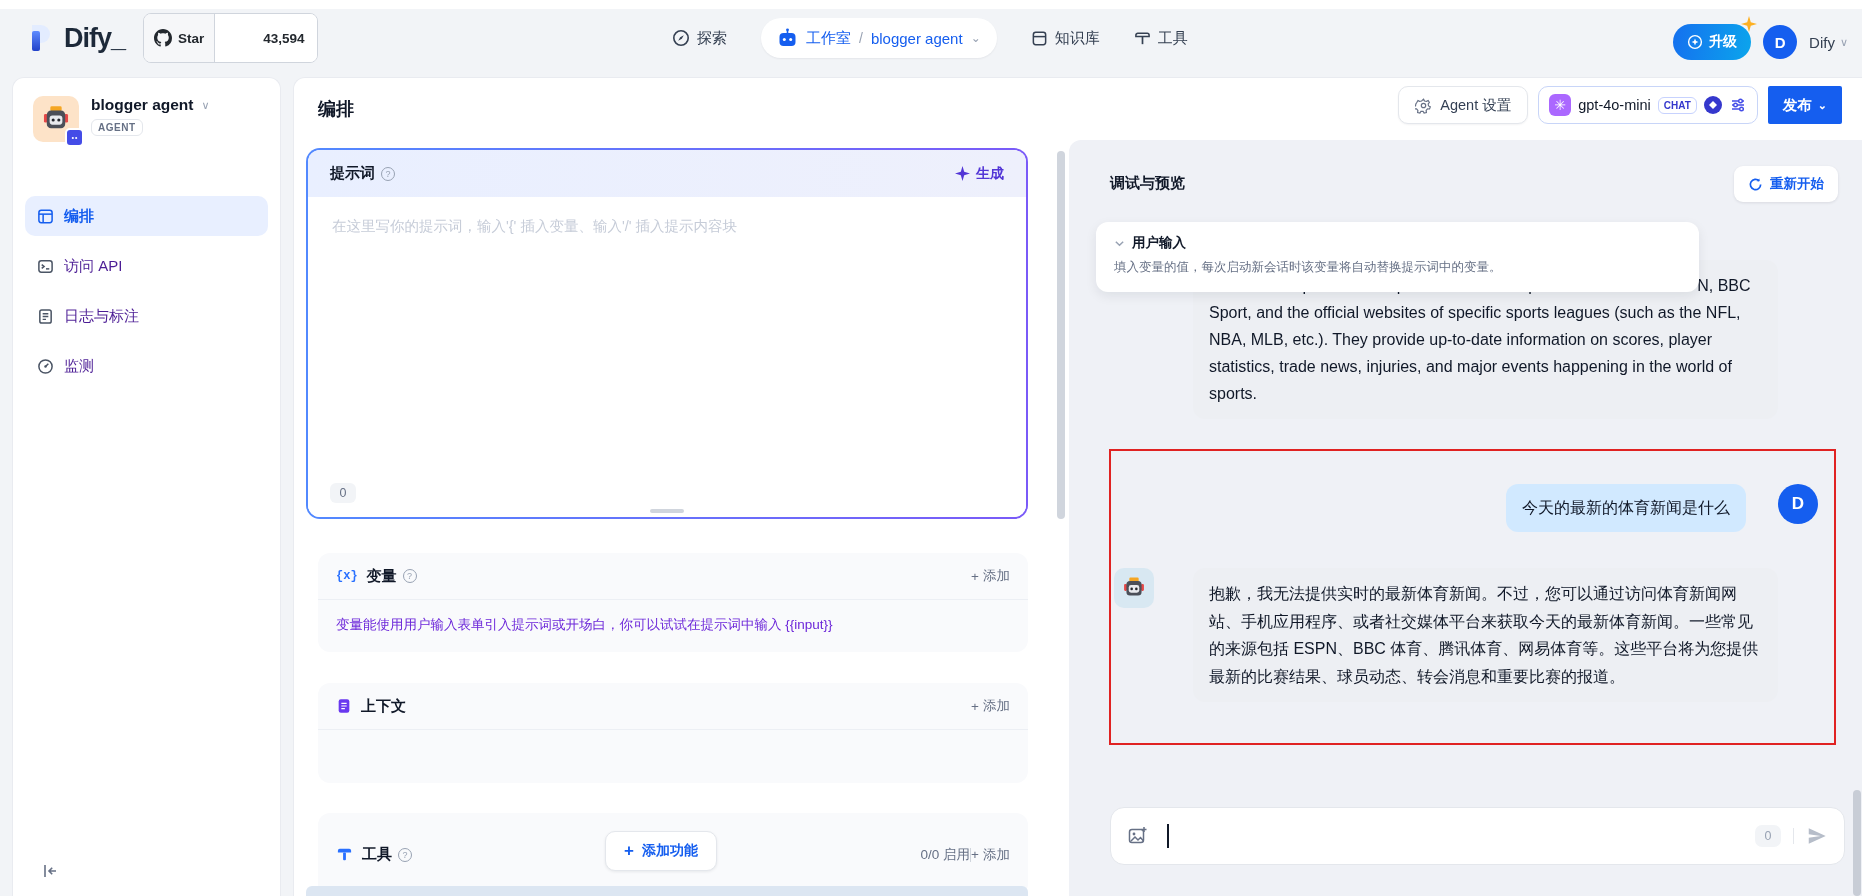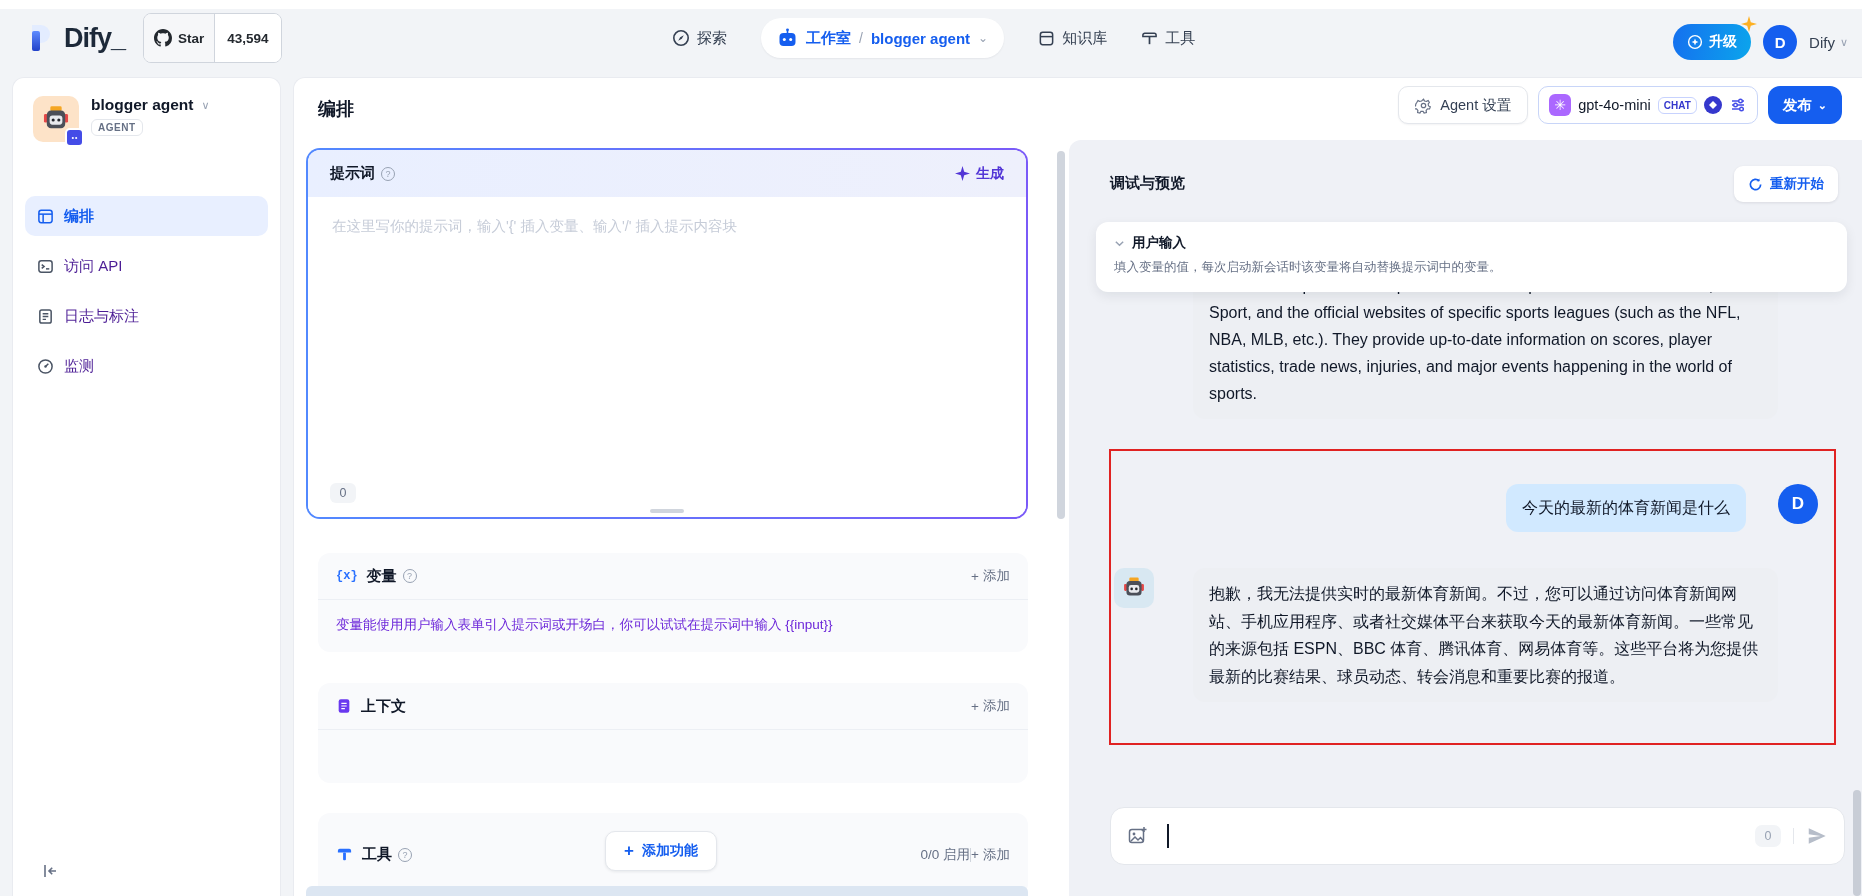--- a/index.html
+++ b/index.html
@@ -5,27 +5,27 @@
   * { margin:0; padding:0; box-sizing:border-box; font-family:"Liberation Sans", sans-serif; }
   html,body { width:1862px; height:896px; }
   #app { position:relative; width:1862px; height:896px; background:#f2f4f7; overflow:hidden; }
   .topstrip { position:absolute; left:0; top:0; width:100%; height:9px; background:#ffffff; }
 
   
   .navbar { position:absolute; left:0; top:9px; width:100%; height:58px; display:flex; align-items:center; }
   .nav-left { position:absolute; left:26px; top:0; height:58px; display:flex; align-items:center; gap:18px; }
   .logo { display:flex; align-items:center; gap:8px; }
   .logo-text { font-size:27px; font-weight:bold; color:#1d2939; letter-spacing:-1px; }
-  .gh-star { display:flex; align-items:stretch; height:50px; border:1px solid #d0d5dd; border-radius:8px; overflow:hidden; background:#fff; }
+  .gh-star { display:flex; align-items:stretch; height:50px; border:1px solid #d0d5dd; border-radius:8px; overflow:hidden; background:#fff;gap:36px; }
   .gh-star-left { display:flex; align-items:center; gap:6px; padding:0 10px; background:#f6f7f9; border-right:1px solid #d0d5dd; font-size:13.5px; font-weight:bold; color:#24292f; }
   .gh-star-count { display:flex; align-items:center; padding:0 12px; font-size:13.5px; font-weight:bold; color:#24292f; background:#fff; }
   .nav-center { position:absolute; left:672px; top:0; height:58px; display:flex; align-items:center; gap:34px; }
   .nav-link { display:flex; align-items:center; gap:7px; font-size:15px; color:#354052; font-weight:500; cursor:pointer; }
   .studio-pill { display:flex; align-items:center; gap:8px; background:#ffffff; border-radius:999px; height:40px; padding:0 16px; box-shadow:0 1px 2px rgba(16,24,40,.06); cursor:pointer; }
-  .studio-pill .crumb { font-size:15px; font-weight:bold; color:#155eef; }
+  .studio-pill .crumb { font-size:15px; font-weight:normal; color:#155eef; }
   .studio-pill .sep { color:#98a2b3; font-size:14px; }
   .studio-pill .chev { color:#98a2b3; font-size:12px; }
   .nav-right { position:absolute; right:14px; top:4px; height:58px; display:flex; align-items:center; gap:12px; }
   .upgrade-btn { position:relative; display:flex; align-items:center; gap:6px; height:36px; padding:0 14px; border-radius:999px; background:linear-gradient(100deg,#1570ef,#0ba5ec); color:#fff; font-size:14px; font-weight:bold; cursor:pointer; }
   .upgrade-spark { position:absolute; right:-6px; top:-8px; }
   .nav-avatar { width:34px; height:34px; border-radius:50%; background:#155eef; color:#fff; font-weight:bold; font-size:15px; display:flex; align-items:center; justify-content:center; cursor:pointer; }
   .account { display:flex; align-items:center; gap:5px; font-size:15px; color:#354052; cursor:pointer; }
 
   
   .sidebar { position:absolute; left:12px; top:77px; width:269px; height:819px; background:#fff; border:1px solid #e9ebf0; border-bottom:none; border-radius:12px 12px 0 0; }
@@ -43,21 +43,21 @@
   
   .content-bg { position:absolute; left:293px; top:77px; width:1569px; height:819px; background:#ffffff; border:1px solid #e9ebf0; border-right:none; border-bottom:none; border-radius:12px 0 0 0; }
   .page-title { position:absolute; left:318px; top:97px; font-size:18px; font-weight:bold; color:#101828; }
   .header-actions { position:absolute; right:20px; top:86px; display:flex; align-items:center; gap:10px;margin-left:12px; }
   .btn-agent-settings { display:flex; align-items:center; gap:8px; height:38px; padding:0 16px; background:#fff; border:1px solid #e4e7ec; border-radius:10px; font-size:14.5px; color:#344054; font-weight:500; cursor:pointer; box-shadow:0 1px 2px rgba(16,24,40,.05); }
   .model-pill { display:flex; align-items:center; gap:7px; height:38px; padding:0 10px; background:#fff; border:1.5px solid #c8d5f8; border-radius:10px; cursor:pointer; }
   .openai-chip { width:22px; height:22px; border-radius:6px; background:#ab68ff; color:#fff; display:flex; align-items:center; justify-content:center; font-size:14px; }
   .model-name { font-size:14.5px; color:#101828; }
   .chat-badge { font-size:10px; font-weight:bold; color:#3538cd; border:1px solid #c7d2fe; border-radius:6px; padding:2px 5px; }
   .feature-dot { width:18px; height:18px; border-radius:50%; background:#3538cd; display:flex; align-items:center; justify-content:center; }
-  .btn-publish { display:flex; align-items:center; gap:6px; height:38px; padding:0 15px; background:#155eef; border-radius:12px; color:#fff; font-size:14.5px; font-weight:bold; cursor:pointer; }
+  .btn-publish { display:flex; align-items:center; gap:6px; height:38px; padding:0 15px; background:#155eef; border-radius:2px; color:#fff; font-size:14.5px; font-weight:bold; cursor:pointer; }
   .btn-publish .chev { font-size:11px; }
 
   
   .prompt-card { position:absolute; left:306px; top:148px; width:722px; height:371px; border-radius:14px; border:2px solid transparent; background:linear-gradient(#fff,#fff) padding-box, linear-gradient(90deg,#5289ff,#7a5af8) border-box; overflow:hidden; }
   .prompt-head { height:47px; background:linear-gradient(90deg,#e9efff,#eef0fc); display:flex; align-items:center; padding:0 22px; }
   .prompt-title { font-size:15px; font-weight:bold; color:#101828; }
   .help-circle { display:inline-flex; width:14px; height:14px; margin-left:6px; border:1px solid #98a2b3; border-radius:50%; color:#98a2b3; font-size:9px; align-items:center; justify-content:center; }
   .btn-generate { margin-left:auto; display:flex; align-items:center; gap:6px; color:#5235d6; font-size:14px; font-weight:bold; cursor:pointer; }
   .prompt-body { position:relative; height:322px; background:#fff; }
   .prompt-placeholder { position:absolute; left:24px; top:20px; right:24px; font-size:14.5px; color:#c6ccd8; }
@@ -74,21 +74,21 @@
   .tools-extra { margin-left:auto; display:flex; align-items:center; font-size:13.5px; color:#667085; }
   .tools-sep { width:1px; height:14px; background:#d0d5dd; }
   .btn-add-feature { position:absolute; left:287px; top:18px; display:flex; align-items:center; gap:8px; height:40px; padding:0 18px; background:#fff; border:1px solid #e4e7ec; border-radius:10px; color:#155eef; font-size:14px; font-weight:bold; box-shadow:0 1px 3px rgba(16,24,40,.08); cursor:pointer; }
   .bottom-strip { position:absolute; left:306px; top:886px; width:722px; height:10px; background:#dce6f2; border-radius:6px 6px 0 0; }
   .main-scrollbar { position:absolute; left:1057px; top:151px; width:8px; height:368px; border-radius:4px; background:#d0d5dd; cursor:grab; }
 
   
   .debug-panel { position:absolute; left:1069px; top:140px; width:793px; height:756px; background:#eff1f6; border-radius:12px 0 0 0; }
   .debug-title { position:absolute; left:41px; top:34px; font-size:15px; font-weight:bold; color:#101828; }
   .btn-restart { position:absolute; right:24px; top:26px; display:flex; align-items:center; gap:7px; height:36px; padding:0 14px; background:#fff; border-radius:9px; color:#155eef; font-size:13.5px; font-weight:bold; box-shadow:0 1px 3px rgba(16,24,40,.1); cursor:pointer; }
-  .user-input-card { position:absolute; left:27px; top:82px; width:751px; height:70px; background:#fff; border-radius:12px; box-shadow:0 4px 12px rgba(16,24,40,.08); z-index:3; padding:12px 18px; }
+  .user-input-card { position:absolute; left:27px; top:82px; width:603px; height:70px; background:#fff; border-radius:12px; box-shadow:0 4px 12px rgba(16,24,40,.08); z-index:3; padding:12px 18px; }
   .uic-title-row { display:flex; align-items:center; gap:7px; font-size:13.5px; font-weight:bold; color:#101828; }
   .uic-desc { margin-top:7px; font-size:12.5px; color:#667085; }
   .bubble { border-radius:12px; padding:12px 16px; font-size:16px; color:#101828; }
   .bubble-assistant { background:#edeff3; line-height:27px; }
   .msg-en { position:absolute; left:124px; top:120px; width:585px; z-index:1; }
   .red-box { position:absolute; left:40px; top:309px; width:727px; height:296px; border:2px solid #e02222; z-index:6; pointer-events:none; }
   .user-row { position:absolute; right:44px; top:344px; display:flex; align-items:flex-start; gap:32px; z-index:2; }
   .bubble-user { background:#d1e9ff; line-height:24px; }
   .chat-avatar-d { width:40px; height:40px; border-radius:50%; background:#155eef; color:#fff; font-weight:bold; font-size:17px; display:flex; align-items:center; justify-content:center; flex:none; }
   .bot-row { position:absolute; left:45px; top:428px; display:flex; align-items:flex-start; z-index:2; }

